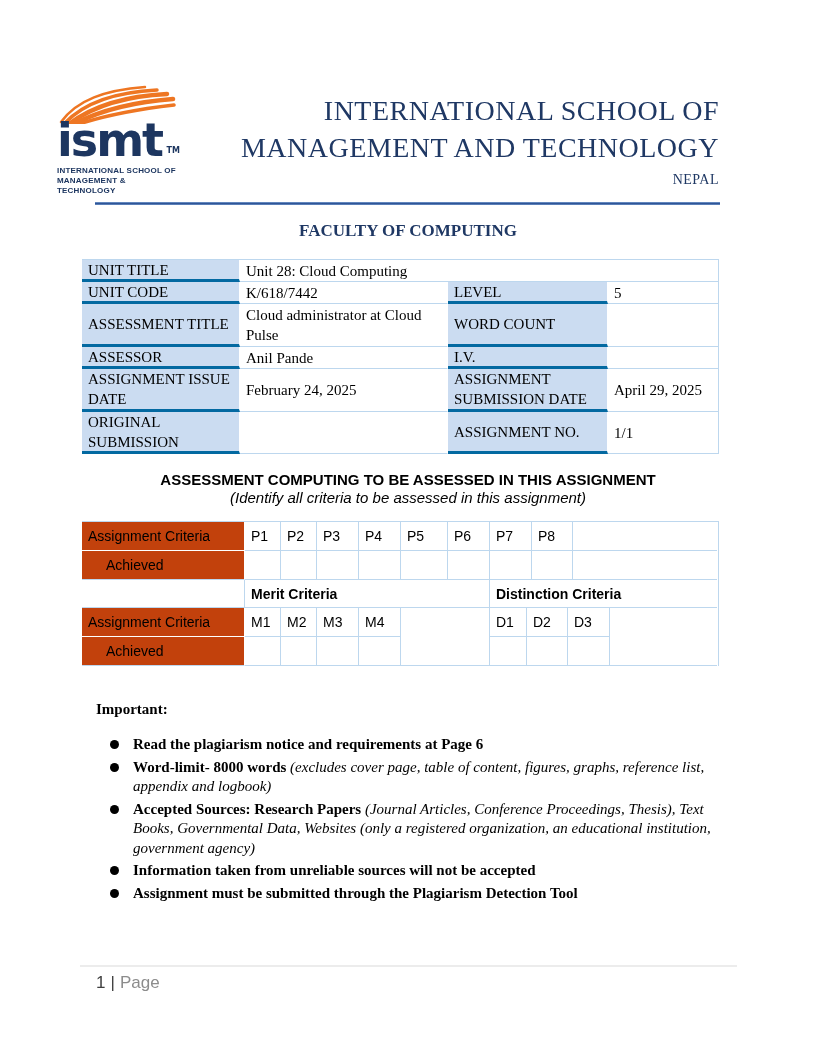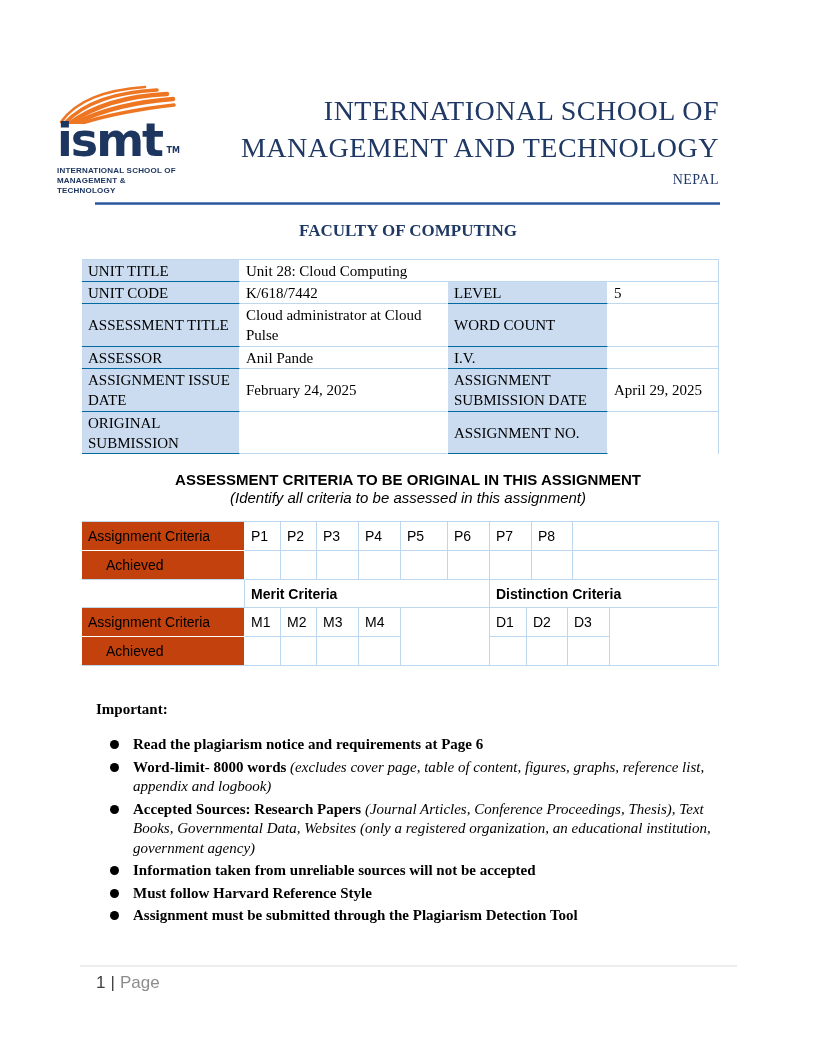--- a/index.html
+++ b/index.html
@@ -22,21 +22,21 @@
             background:linear-gradient(#8FB3E0 0%,#2F5597 35%,#2F5597 70%,#8FB3E0 100%);}
 
   .faculty{margin-top:16px;text-align:center;color:#1F3864;font-weight:bold;font-size:17px;line-height:20px;}
 
   
   .t1{margin:18px 0 0 82px;width:636px;border-top:1px solid #BDD7EE;border-right:1px solid #BDD7EE;}
   .t1r{display:flex;}
   .h22{height:22px}.h43{height:43px}.h42{height:42px}
   .c{box-sizing:border-box;display:flex;align-items:center;padding:0 5px 0 6px;
      font-size:15px;line-height:20px;}
-  .lab{background:#CBDCF1;border-right:1px solid #fff;border-bottom:1px solid #0369a1;}
+  .lab{background:#CBDCF1;border-right:1px solid #fff;border-bottom:3px solid #0369a1;}
   .val{border-right:1px solid #fff;border-bottom:1px solid #BDD7EE;}
   .last{border-right:none;}
   .w1{width:158px}.w2{width:208px}.w3{width:160px}.w4{width:110px}.wspan{width:478px}
 
   
   .crit-head{margin-top:17px;text-align:center;font-family:"Liberation Sans", sans-serif;
              font-weight:bold;font-size:15px;line-height:18px;}
   .crit-sub{text-align:center;font-family:"Liberation Sans", sans-serif;
             font-style:italic;font-size:15px;line-height:18px;}
   .t2{margin:14px 0 0 82px;width:636px;border-top:1px solid #BDD7EE;border-right:1px solid #BDD7EE;
@@ -173,24 +173,27 @@
     <div class="t1r h42">
       <div class="c lab w1">
           <span>ORIGINAL SUBMISSION</span>
         </div>
       <div class="c val w2">
           <span></span>
         </div>
       <div class="c lab w3">
           <span>ASSIGNMENT NO.</span>
         </div>
-    </div>
-  </div>
-
-  <div class="crit-head">ASSESSMENT CRITERIA TO BE ORIGINAL IN THIS ASSIGNMENT</div>
+      <div class="c val w4 last">
+          <span>1/1</span>
+        </div>
+    </div>
+  </div>
+
+  <div class="crit-head">ASSESSMENT COMPUTING TO BE ASSESSED IN THIS ASSIGNMENT</div>
   <div class="crit-sub">(Identify all criteria to be assessed in this assignment)</div>
 
   <div class="t2">
 
     <div class="t2r rh29">
       <div class="c2 blue cw0">
           <span>Assignment Criteria</span>
         </div>
       <div class="c2 cwA">
           <span>P1</span>
@@ -313,24 +316,20 @@
     <div class="bitem">
       <span class="dot"></span>
       <div class="btext"><span>Accepted Sources: Research Papers </span><span class="bi">(Journal Articles, Conference Proceedings, Thesis), Text Books, Governmental Data, Websites (only a registered organization, an educational institution, government agency)</span></div>
     </div>
     <div class="bitem">
       <span class="dot"></span>
       <div class="btext"><span>Information taken from unreliable sources will not be accepted</span><span class="bi"></span></div>
     </div>
     <div class="bitem">
       <span class="dot"></span>
-      <div class="btext"><span>Must follow Harvard Reference Style</span><span class="bi"></span></div>
-    </div>
-    <div class="bitem">
-      <span class="dot"></span>
       <div class="btext"><span>Assignment must be submitted through the Plagiarism Detection Tool</span><span class="bi"></span></div>
     </div>
   </div>
 
   <div class="footer-line"></div>
   <div class="footer-text">
     <span>1</span><span class="sep">|</span><span class="pg">Page</span>
   </div>
 
 </div>

